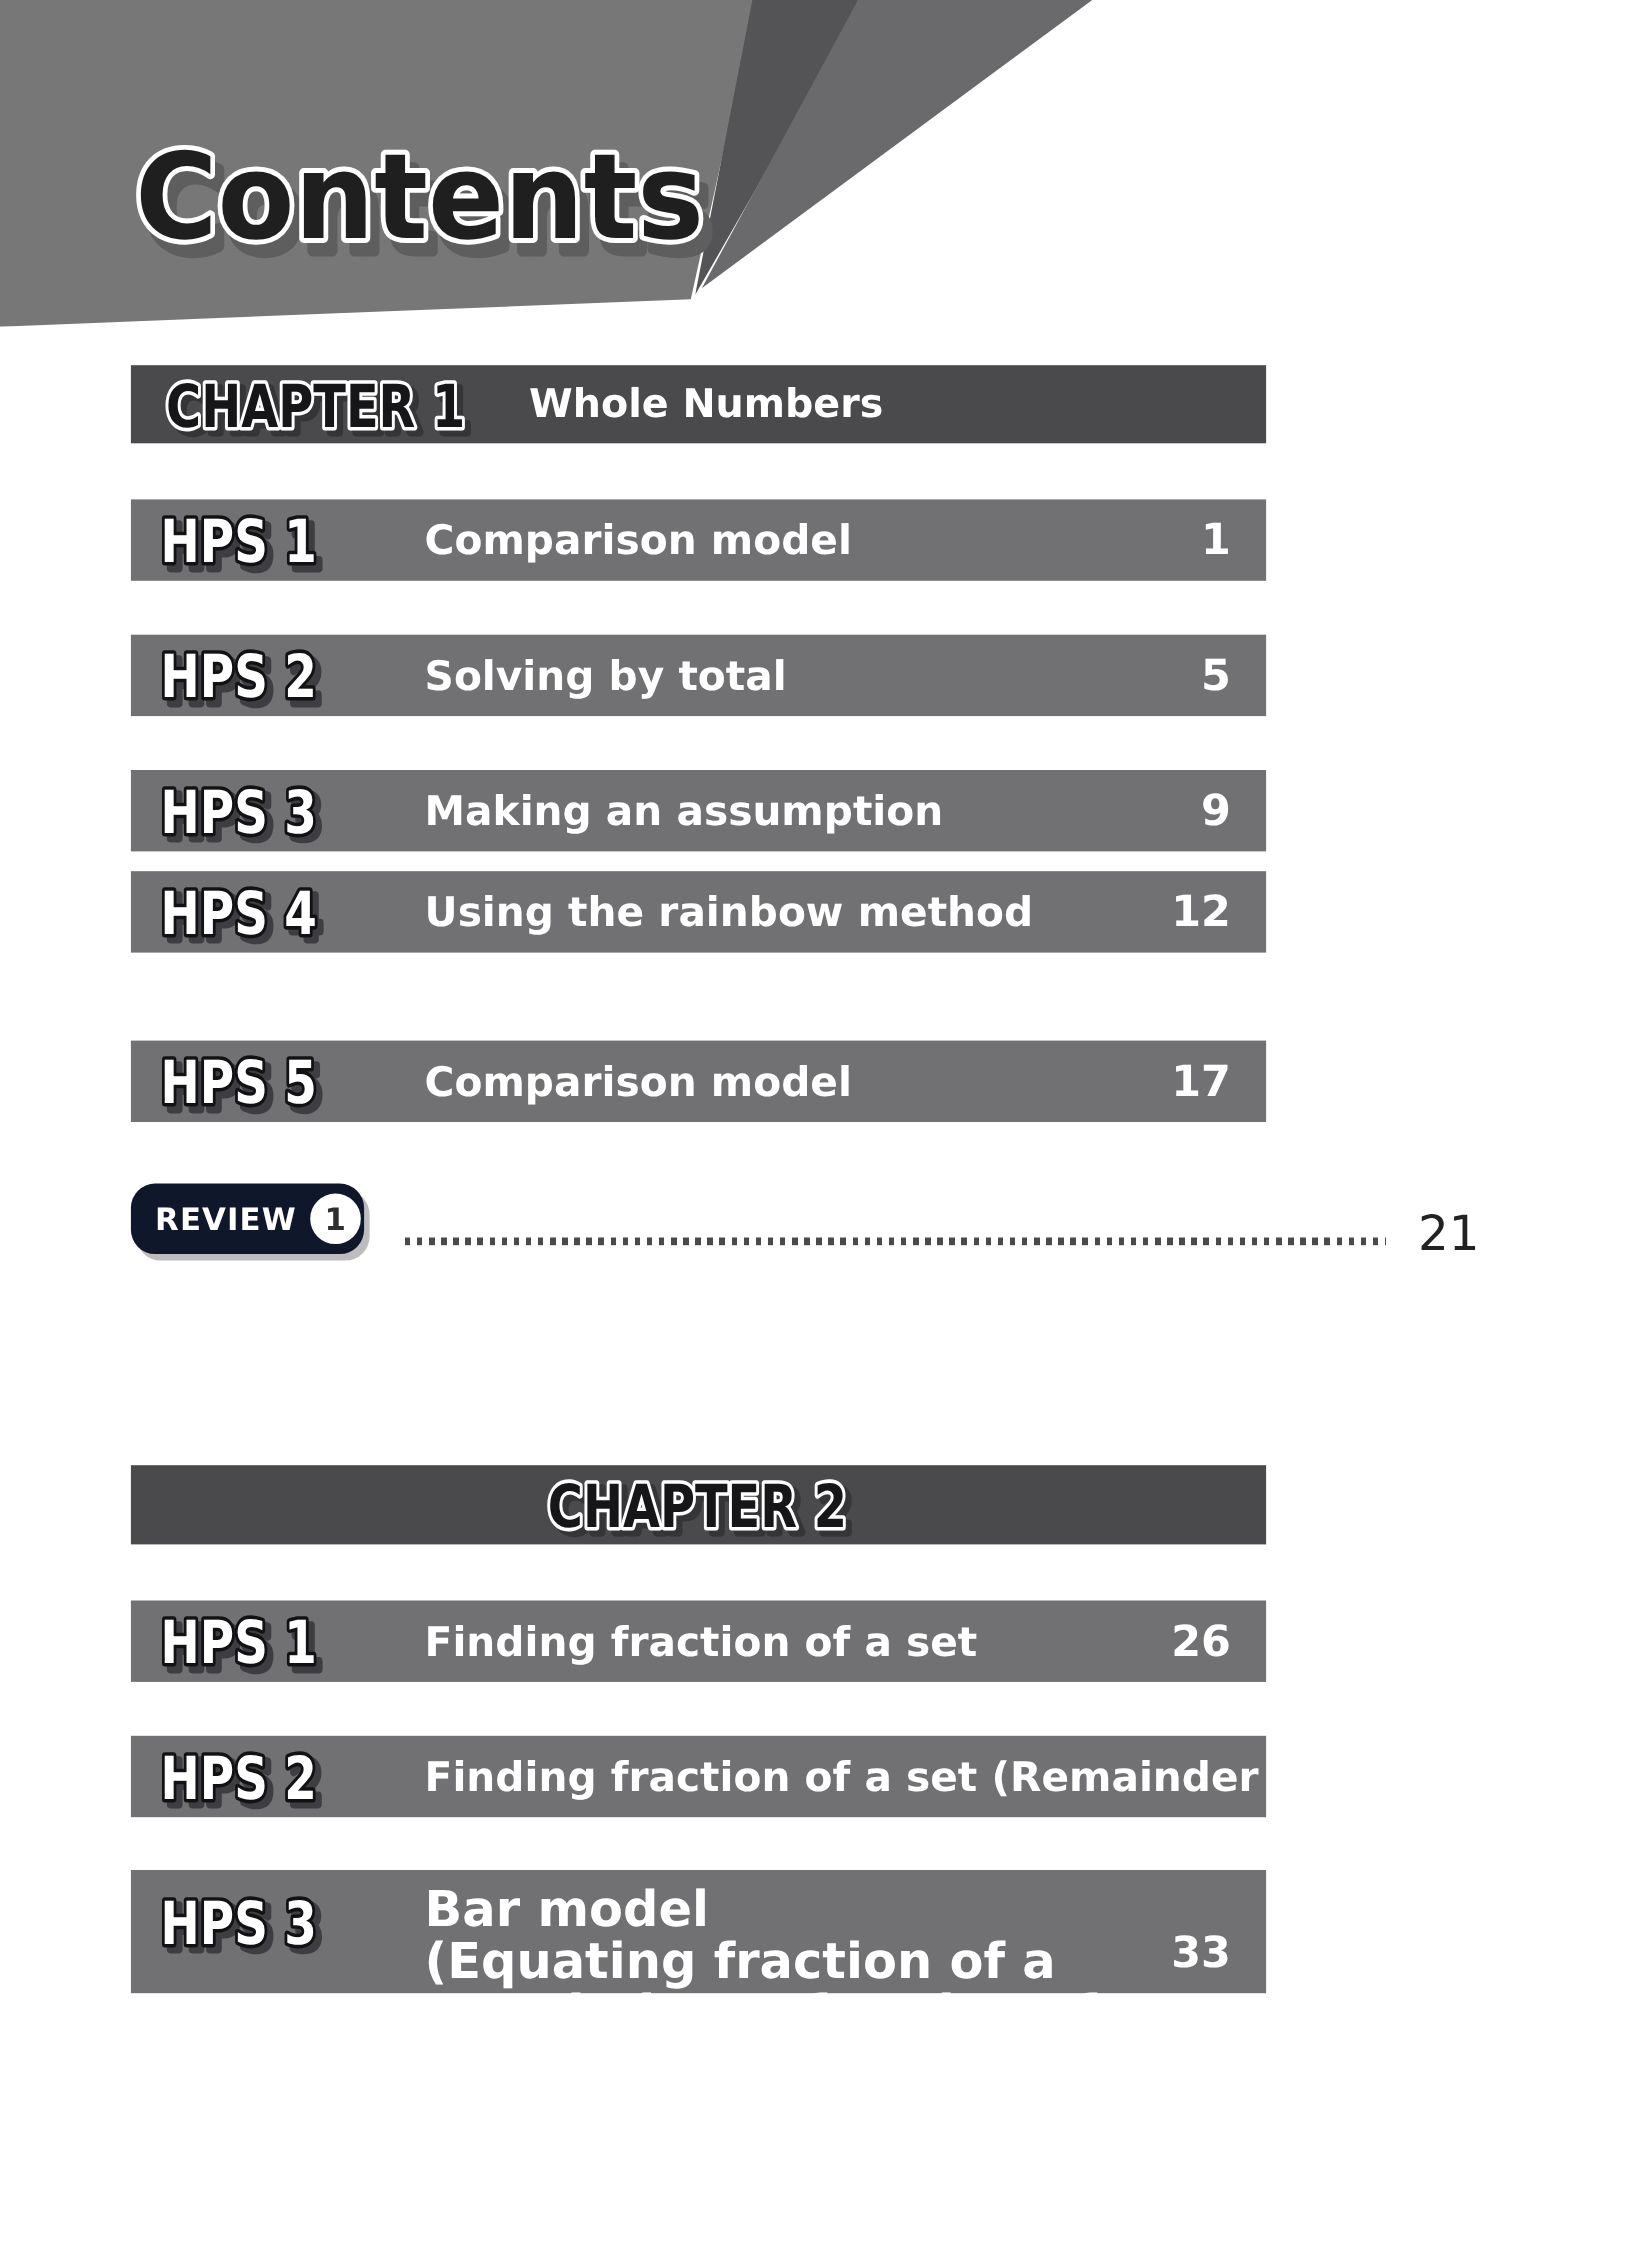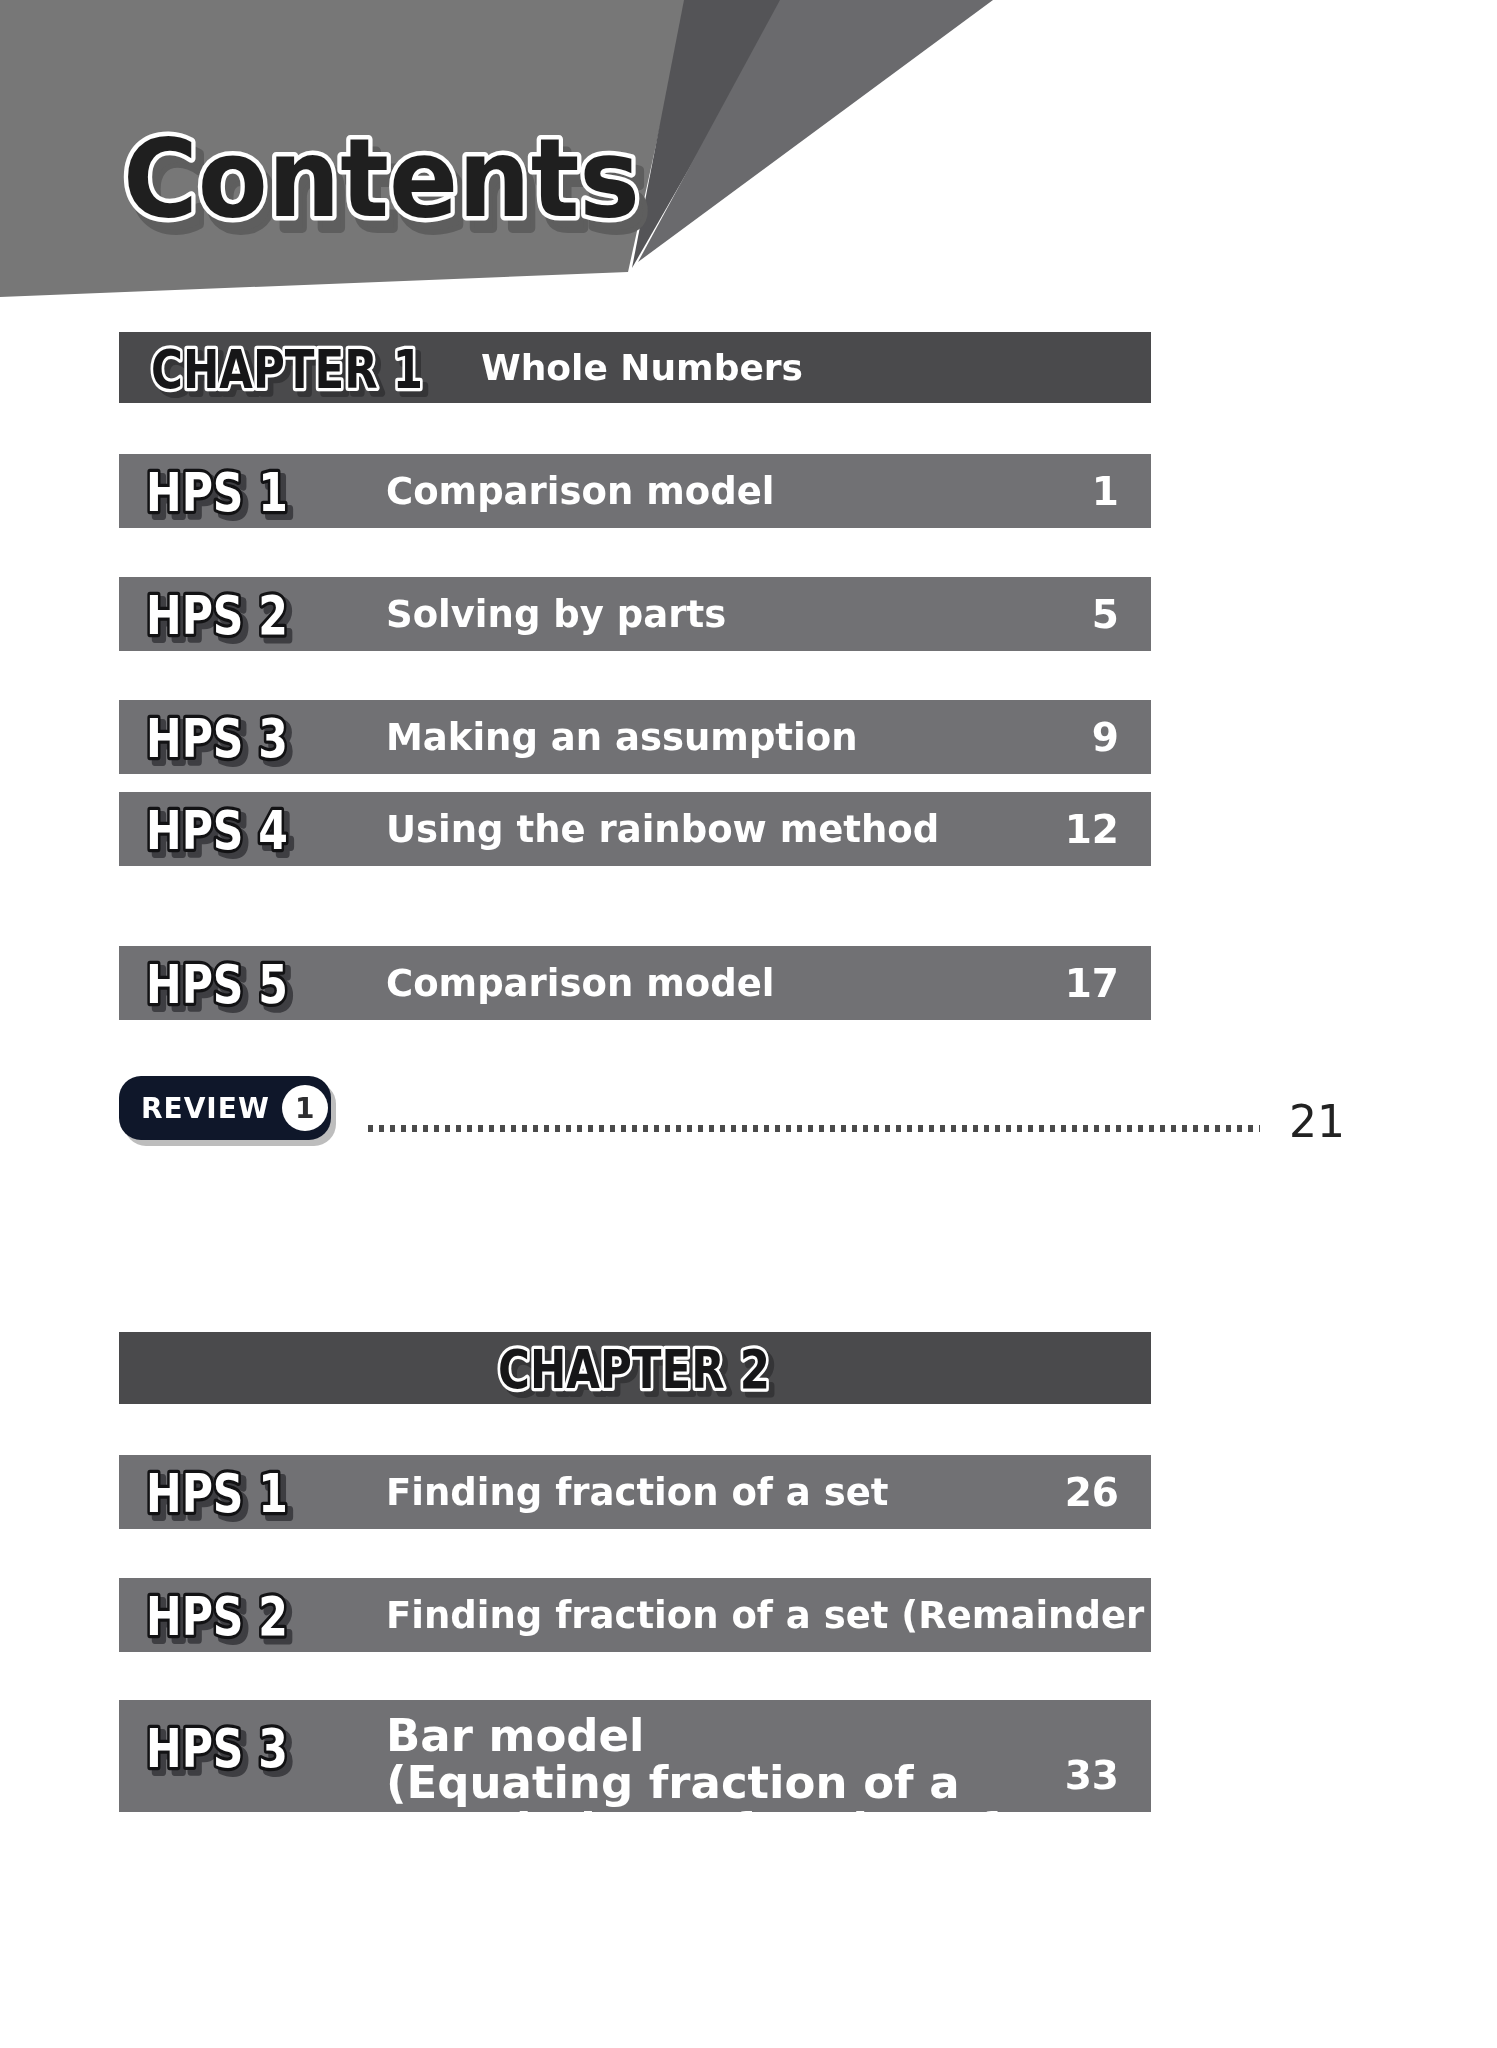--- a/index.html
+++ b/index.html
@@ -128,21 +128,21 @@
     </svg>
     <div class="bar-title">Comparison model</div>
     <div class="page-num">1</div>
   </div>
 
   <div class="bar hps" style="top:577px;height:74px;">
     <svg class="badge-svg" width="180" height="70" viewBox="0 0 180 70" style="margin-left:24px;">
       <text class="badge-text hps-badge-shadow" x="8" y="60" textLength="142" lengthAdjust="spacingAndGlyphs">HPS 2</text>
       <text class="badge-text hps-badge-main" x="3" y="55" textLength="142" lengthAdjust="spacingAndGlyphs">HPS 2</text>
     </svg>
-    <div class="bar-title">Solving by parts</div>
+    <div class="bar-title">Solving by total</div>
     <div class="page-num">5</div>
   </div>
 
   <div class="bar hps" style="top:700px;height:74px;">
     <svg class="badge-svg" width="180" height="70" viewBox="0 0 180 70" style="margin-left:24px;">
       <text class="badge-text hps-badge-shadow" x="8" y="60" textLength="142" lengthAdjust="spacingAndGlyphs">HPS 3</text>
       <text class="badge-text hps-badge-main" x="3" y="55" textLength="142" lengthAdjust="spacingAndGlyphs">HPS 3</text>
     </svg>
     <div class="bar-title">Making an assumption</div>
     <div class="page-num">9</div>

